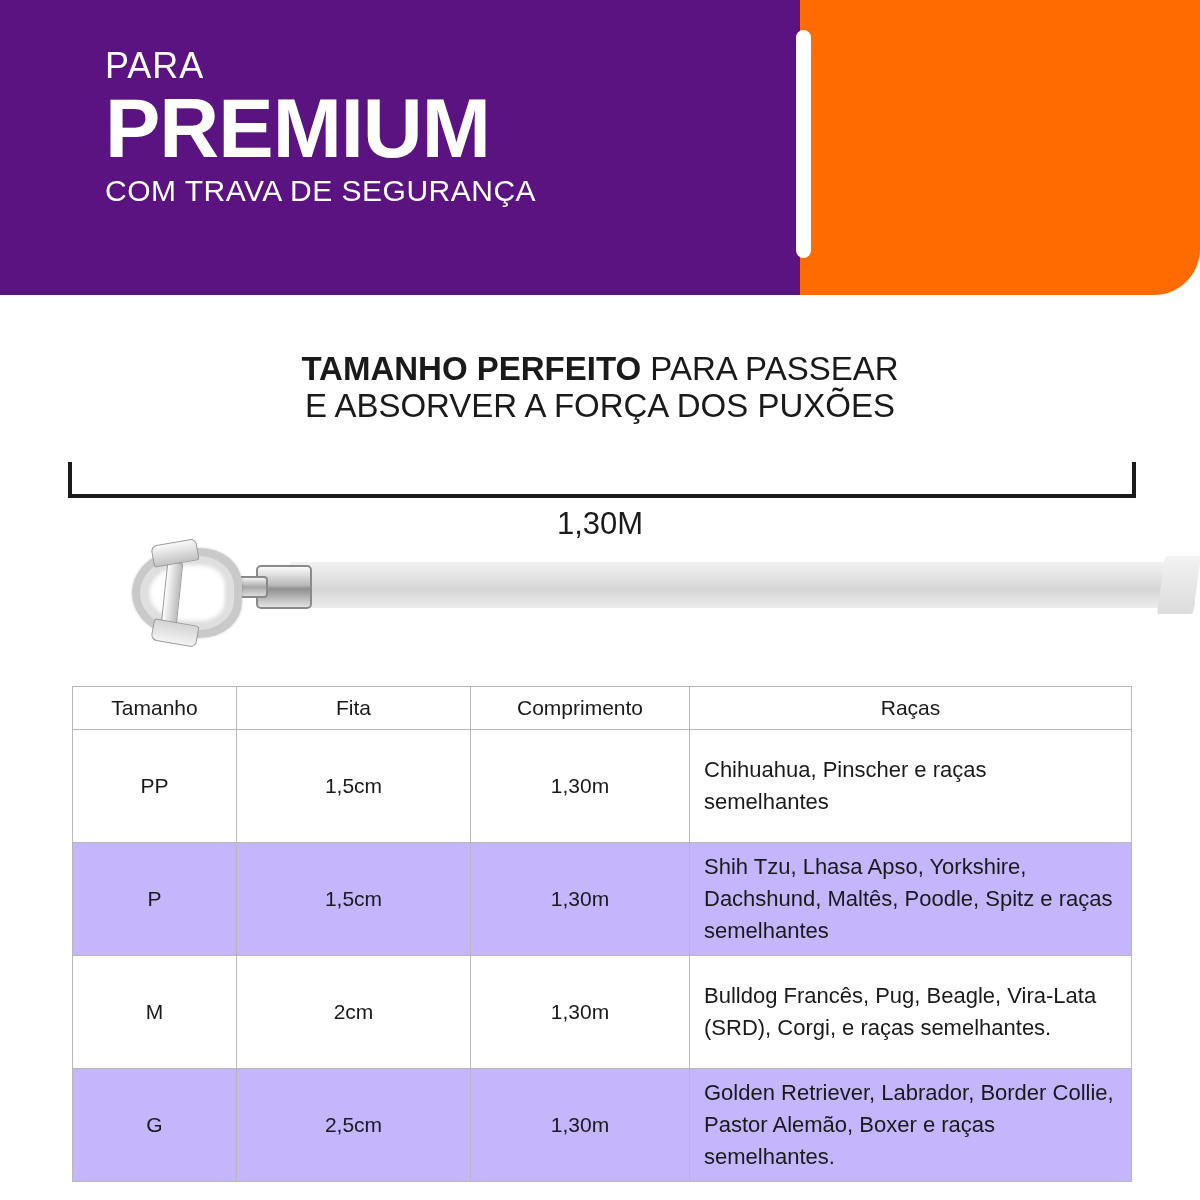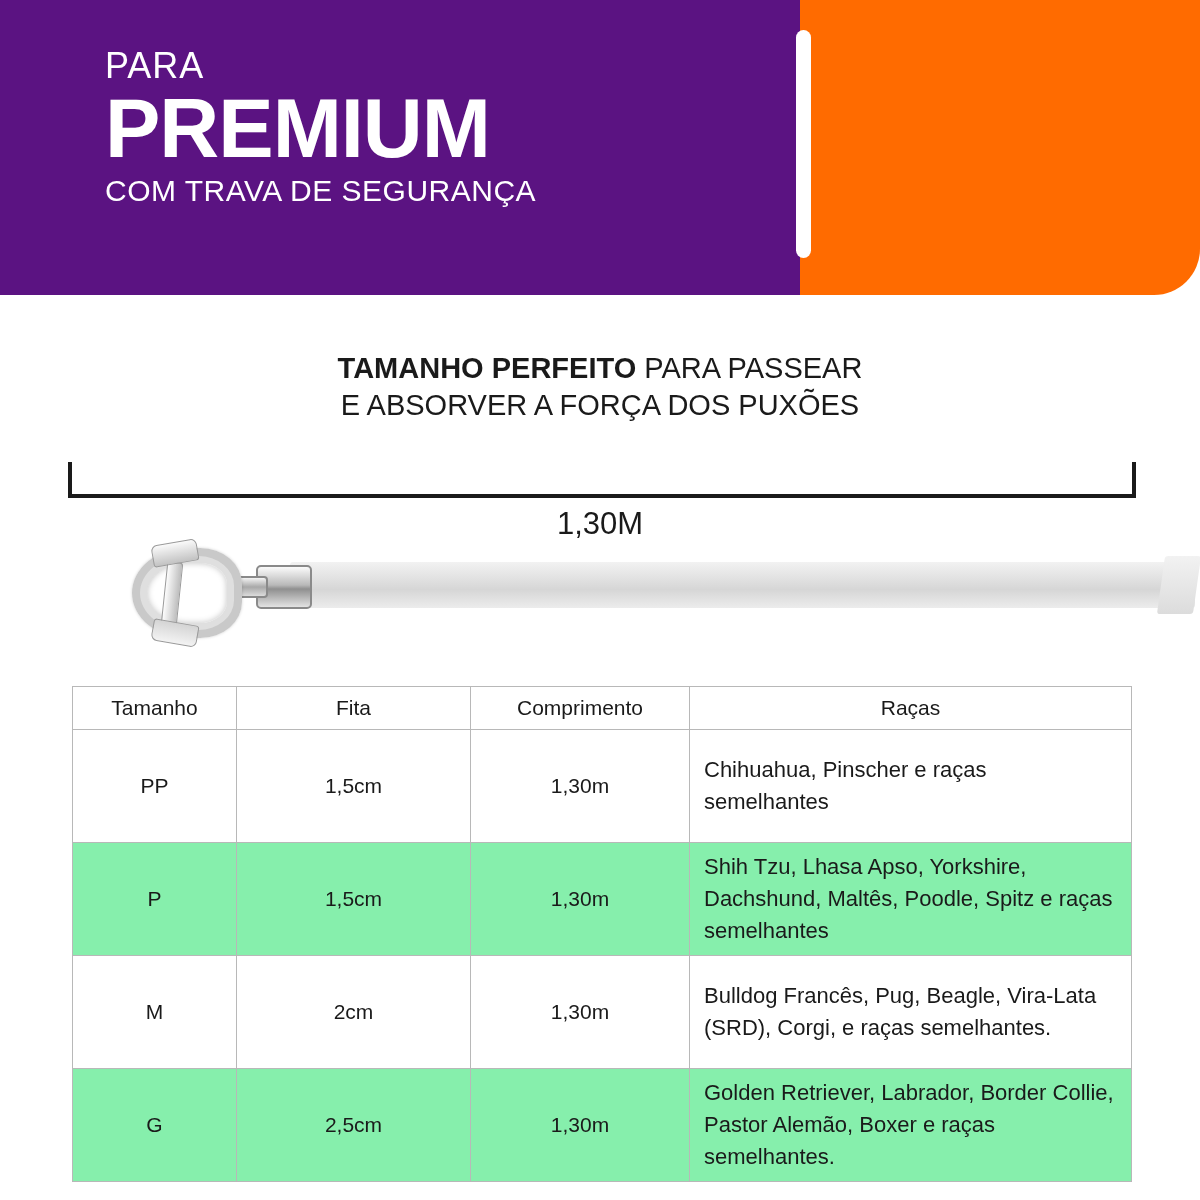--- a/index.html
+++ b/index.html
@@ -89,21 +89,21 @@
     text-align: center;
   }
 
   
   .subtitle {
     position: absolute;
     top: 350px;
     left: 0;
     width: 1200px;
     text-align: center;
-    font-size: 29px;
+    font-size: 33px;
     line-height: 37px;
     color: #1a1a1a;
   }
   .subtitle b { font-weight: 700; }
 
   
   .measure-wrap {
     position: absolute;
     top: 462px;
     left: 0;
@@ -257,21 +257,21 @@
     font-weight: 400;
     color: #1a1a1a;
   }
   .size-table thead th {
     height: 42px;
     background: #ffffff;
     font-size: 21px;
     text-align: center;
   }
   .size-table tbody tr { height: 113px; }
-  .size-table tbody tr.alt td { background: #86efac; }
+  .size-table tbody tr.alt td { background: #c4b5fd; }
   .col-size  { width: 135px; text-align: center; }
   .col-tape  { width: 205px; text-align: center; }
   .col-len   { width: 190px; text-align: center; }
   .col-breeds{ text-align: left; line-height: 32px; font-size: 22px; }
   .th-breeds { text-align: center; }
 </style>
 </head>
 <body>
 
 <div class="header">

